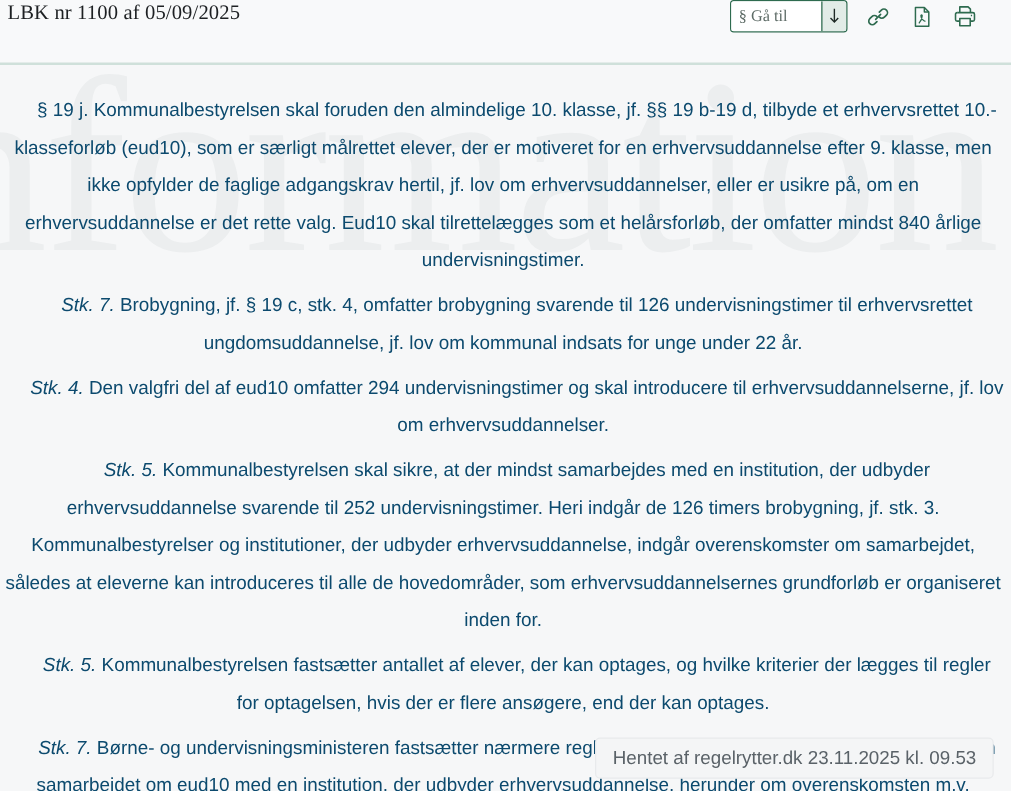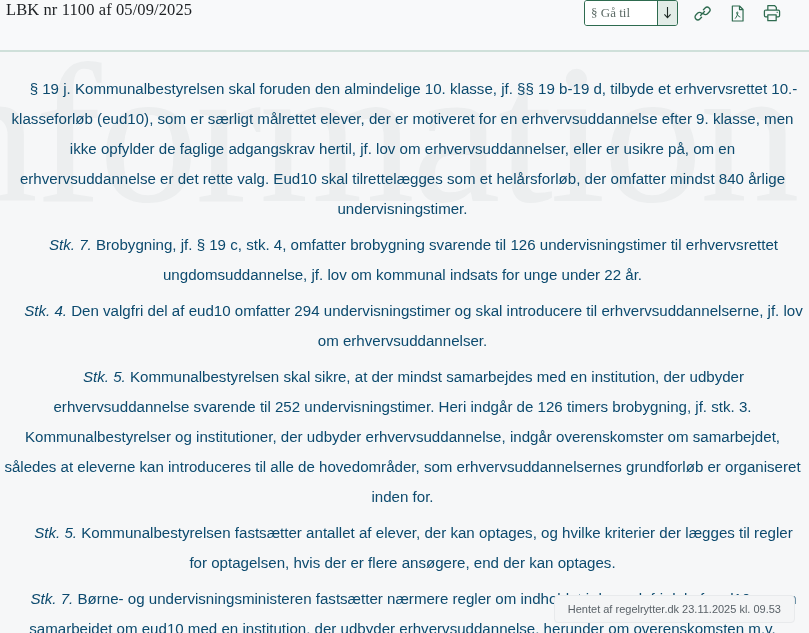--- a/index.html
+++ b/index.html
@@ -125,21 +125,21 @@
   
   .footer-badge {
     position: absolute;
     right: 14px;
     bottom: 10px;
     background: #f4f5f6;
     border: 1px solid #e8eaec;
     border-radius: 4px;
     padding: 7px 13px;
     font-family: "Liberation Sans", sans-serif;
-    font-size: 11px;
+    font-size: 15px;
     color: #5a6268;
     white-space: nowrap;
     z-index: 6;
   }
 </style>
 </head>
 <body>
 
 <div class="header">
 

